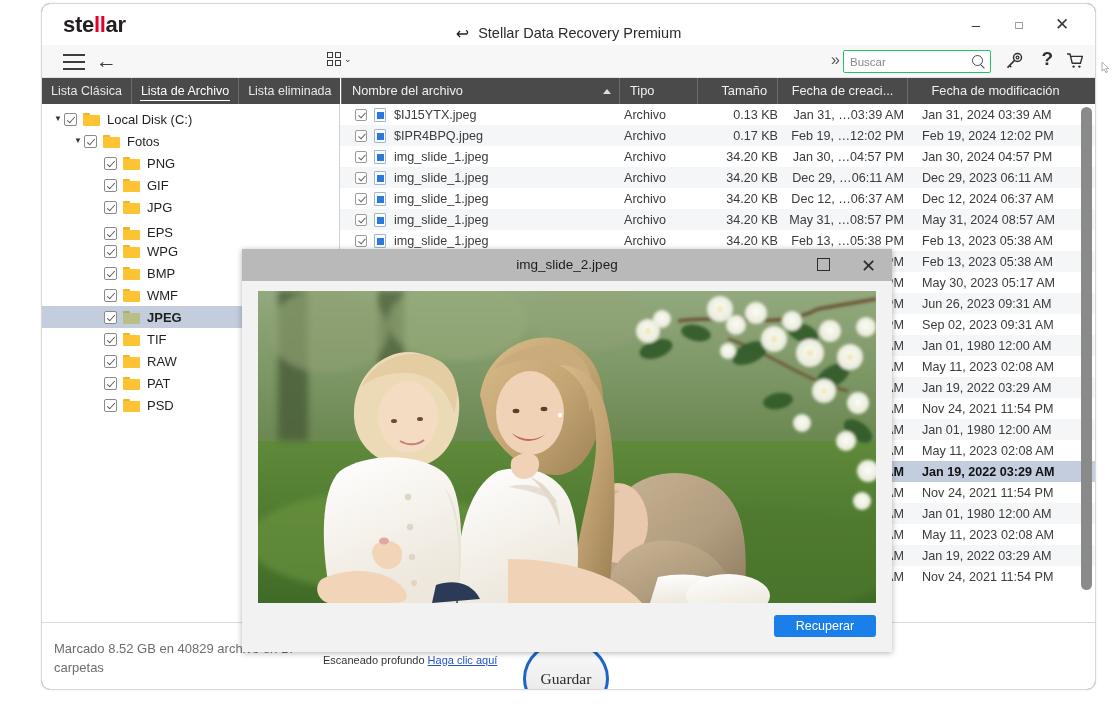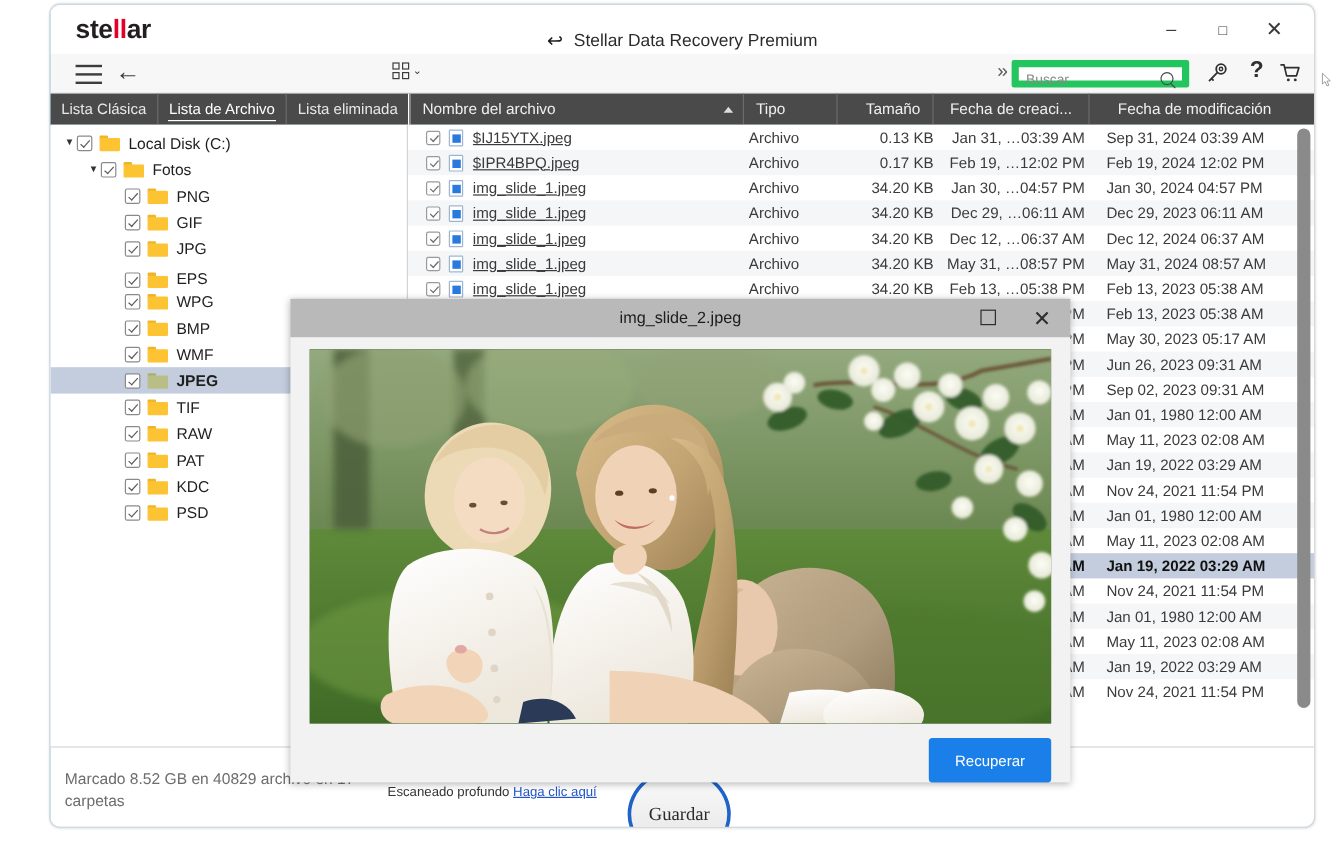--- a/index.html
+++ b/index.html
@@ -6,21 +6,21 @@
   html, body {
     width: 1118px; height: 723px;
     background: #ffffff;
     font-family: "Liberation Sans", sans-serif;
     overflow: hidden;
   }
   #app-window {
     position: absolute;
     left: 41px; top: 3px;
     width: 1055px; height: 687px;
-    background: #7dd3fc;
+    background: #0369a1;
     border: 1px solid #d8d8d8;
     border-radius: 9px;
     overflow: hidden;
     box-shadow: 0 0 2px rgba(0,0,0,0.10);
   }
 
   
   #titlebar {
     position: relative;
     height: 41px;
@@ -81,21 +81,21 @@
     width: 6px; height: 6px; border: 1.6px solid #3c3c3c; display: block;
   }
   #gridview .cv { margin-left: 3px; font-size: 9px; color: #3c3c3c; }
   #chevrons {
     position: absolute; right: 258px; top: 6px;
     font-size: 16px; color: #555; letter-spacing: -3px; cursor: pointer;
   }
   #searchbox {
     position: absolute; right: 104px; top: 5px;
     width: 148px; height: 23px;
-    border: 6px solid #22c55e; background: #fff;
+    border: 1px solid #22c55e; background: #fff;
     border-radius: 2px;
   }
   #searchbox input {
     position: absolute; left: 6px; top: 0; width: 112px; height: 21px;
     border: none; outline: none; font-size: 11.5px;
     color: #222; font-family: "Liberation Sans", sans-serif;
     background: transparent;
   }
   #searchbox input::placeholder { color: #888; }
   .icon-mag {
@@ -221,21 +221,21 @@
   }
   .f-ico {
     width: 12px; height: 14px; background: #ffffff;
     border: 1px solid #9fb6d0; margin-right: 8px; flex: none;
     position: relative; border-radius: 1px;
   }
   .f-ico:after {
     content: ""; position: absolute; left: 2px; top: 3px;
     width: 7px; height: 7px; background: #2a7ade;
   }
-  .cell-name { width: 226px; overflow: hidden; text-overflow: ellipsis; text-decoration: underline; }
+  .cell-name { width: 226px; overflow: hidden; text-overflow: ellipsis; }
   .cell-type { width: 78px; text-align: left; padding-left: 4px; }
   .cell-size { width: 80px; text-align: right; }
   .cell-crea { width: 130px; text-align: right; padding-right: 4px; }
   .cell-mod  { width: 175px; text-align: left; padding-left: 14px; }
 
   #vscroll {
     position: absolute; right: 3px; top: 3px;
     width: 11px; height: 486px;
   }
   #vscroll .thumb {
@@ -266,21 +266,21 @@
     font-size: 18px; color: #2d2d2d; cursor: pointer; line-height: 30px;
   }
   #modal-img {
     position: absolute; left: 16px; top: 42px;
     width: 618px; height: 312px;
     overflow: hidden; background: #4e6b35;
   }
   #modal-img svg { display: block; width: 618px; height: 312px; }
   #recuperar {
     position: absolute; right: 16px; top: 366px;
-    width: 102px; height: 37px; border-radius: 3px;
+    width: 102px; height: 22px; border-radius: 3px;
     background: #1a7fe8; color: #ffffff; border: none;
     font-size: 12.5px; font-family: "Liberation Sans", sans-serif;
     cursor: pointer;
   }
 
   
   #footer {
     position: relative; height: 95px;
     background: #ffffff; border-top: 1px solid #d9d9d9;
   }
@@ -496,50 +496,41 @@
         </div>
         <div class="trow" style="padding-left: 50px;">
           <span class="twist"></span>
           <span class="cbx"></span>
           <span class="fold">
             <span class="tabpart"></span>
             <span class="bodypart"></span>
           </span>
           <span>PAT</span>
         </div>
-        <div class="trow" style="padding-left: 50px;">
-          <span class="twist"></span>
-          <span class="cbx"></span>
-          <span class="fold">
-            <span class="tabpart"></span>
-            <span class="bodypart"></span>
-          </span>
-          <span>KDC</span>
-        </div>
         <div class="trow" style="padding-left: 50px; align-items: center;">
           <span class="twist"></span>
           <span class="cbx"></span>
           <span class="fold">
             <span class="tabpart"></span>
             <span class="bodypart"></span>
           </span>
           <span>PSD</span>
         </div>
       </div>
 
     <div id="filelist">
       <div id="rows">
           <div class="frow">
             <span class="f-cbx"></span>
             <span class="f-ico"></span>
             <span class="cell-name">$IJ15YTX.jpeg</span>
             <span class="cell-type">Archivo</span>
             <span class="cell-size">0.13 KB</span>
             <span class="cell-crea">Jan 31, …03:39 AM</span>
-            <span class="cell-mod">Sep 31, 2024 03:39 AM</span>
+            <span class="cell-mod">Jan 31, 2024 03:39 AM</span>
           </div>
           <div class="frow alt">
             <span class="f-cbx"></span>
             <span class="f-ico"></span>
             <span class="cell-name">$IPR4BPQ.jpeg</span>
             <span class="cell-type">Archivo</span>
             <span class="cell-size">0.17 KB</span>
             <span class="cell-crea">Feb 19, …12:02 PM</span>
             <span class="cell-mod">Feb 19, 2024 12:02 PM</span>
           </div>

